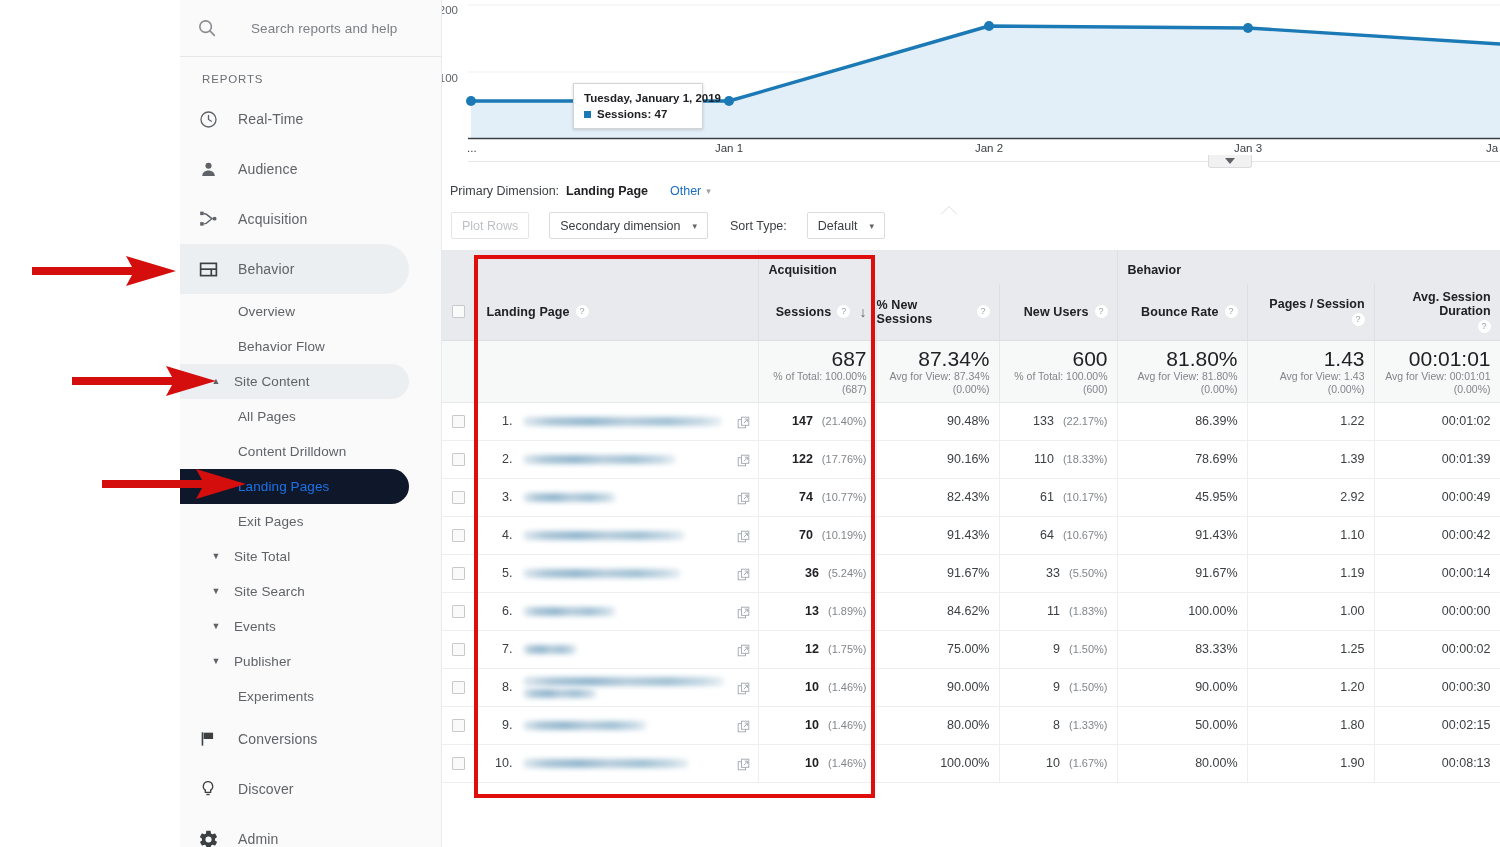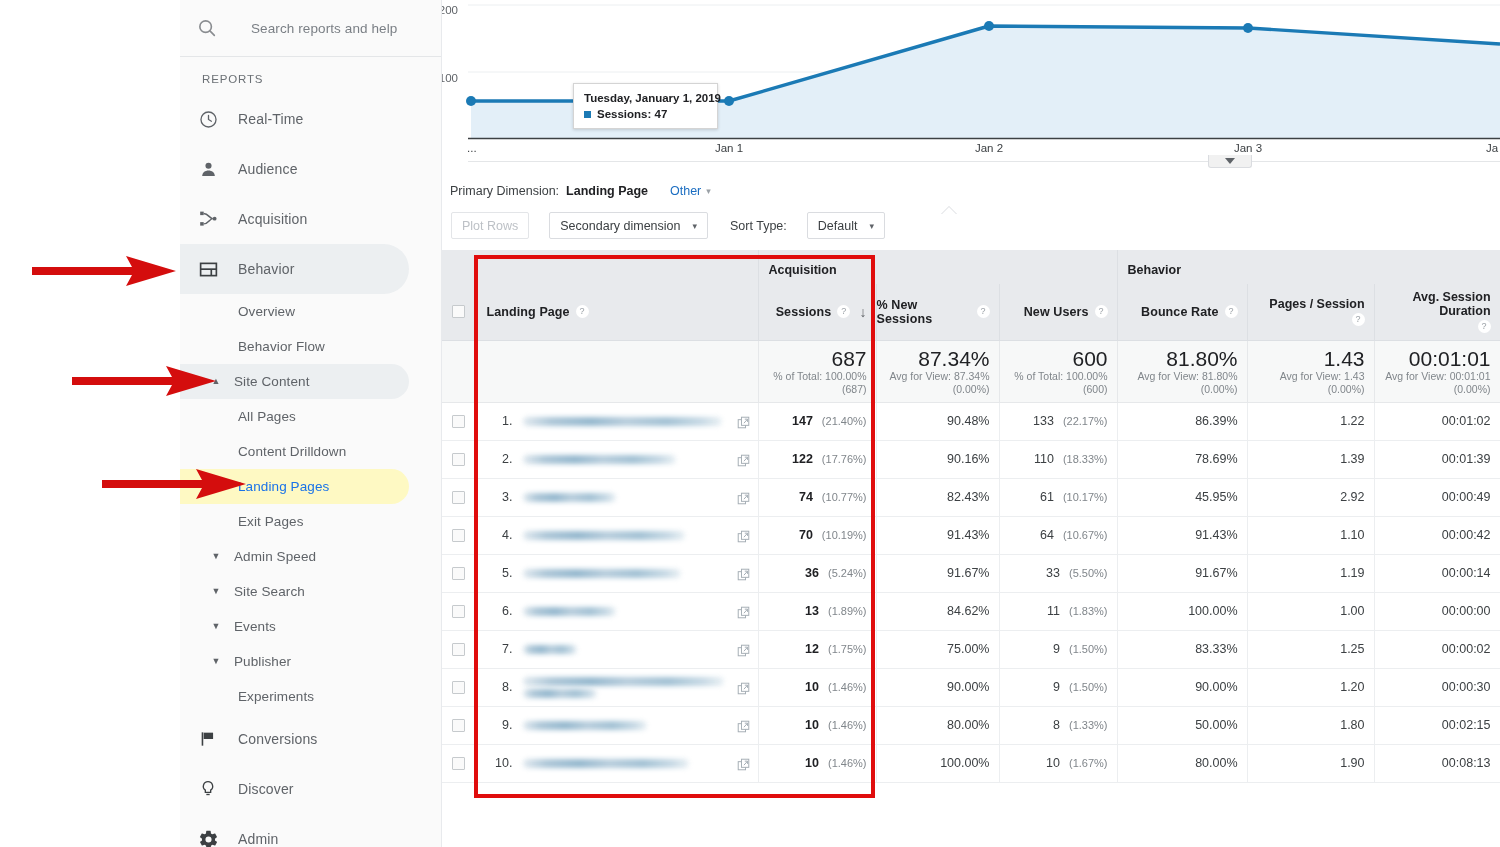--- a/index.html
+++ b/index.html
@@ -52,37 +52,37 @@
     border-top-right-radius: 18px; border-bottom-right-radius: 18px;
     cursor: pointer; position: relative;
   }
   .sub-item .lbl { font-size: 13.5px; color: #5f6368; letter-spacing: .1px; }
   .sub-item.grp { padding-left: 30px; }
   .sub-item.grp .car {
     width: 12px; margin-right: 12px; color: #5f6368;
     font-size: 9px; line-height: 1; flex:0 0 12px; text-align:center;
   }
   .sub-item.act { background: #eceff1; }
-  .sub-item.cur { background: #fef9c3; }
+  .sub-item.cur { background: #0f172a; }
   .sub-item.cur .lbl { color: #1a73e8; font-weight: 400; }
 
   
   #main { position: absolute; left: 442px; top: 0; width: 1058px; height: 847px; background:#fff; }
 
   
   .chart-wrap { position: relative; height: 170px; width: 1058px; }
   .chart-svg { display:block; }
   .ytick { font-size: 11.5px; fill: #5f6368; font-family:"Liberation Sans",sans-serif; }
   .xtick { font-size: 11.5px; fill: #3c4043; font-family:"Liberation Sans",sans-serif; }
 
   .tooltip {
     position: absolute; left: 131px; top: 83px;
     background: #fff; border: 1px solid #d4d4d4;
     box-shadow: 0 1px 3px rgba(0,0,0,.16);
-    padding: 7px 10px 8px 10px; width: 145px;
+    padding: 7px 10px 8px 10px; width: 130px;
   }
   .tt-title { font-size: 11.5px; color: #202124; font-weight: bold; line-height: 15px; white-space: nowrap;}
   .tt-row { font-size: 11.5px; color: #202124; font-weight: bold; display:flex; align-items:center; gap:6px; margin-top:2px;}
   .tt-sw { width: 7px; height: 7px; background: #1b7ab5; display:inline-block; }
 
   .zoom-tab {
     position:absolute; left: 766px; top: 155px;
     width: 44px; height: 13px; background:#f1f1f1;
     border:1px solid #dadce0; border-top:none;
     border-bottom-left-radius:3px;border-bottom-right-radius:3px;
@@ -268,21 +268,21 @@
       <span class="lbl">Content Drilldown</span>
     </div>
     <div class="sub-item cur">
       <span class="lbl">Landing Pages</span>
     </div>
     <div class="sub-item">
       <span class="lbl">Exit Pages</span>
     </div>
     <div class="sub-item grp">
       <span class="car">▼</span>
-      <span class="lbl">Admin Speed</span>
+      <span class="lbl">Site Total</span>
     </div>
     <div class="sub-item grp">
       <span class="car">▼</span>
       <span class="lbl">Site Search</span>
     </div>
     <div class="sub-item grp">
       <span class="car">▼</span>
       <span class="lbl">Events</span>
     </div>
     <div class="sub-item grp">

